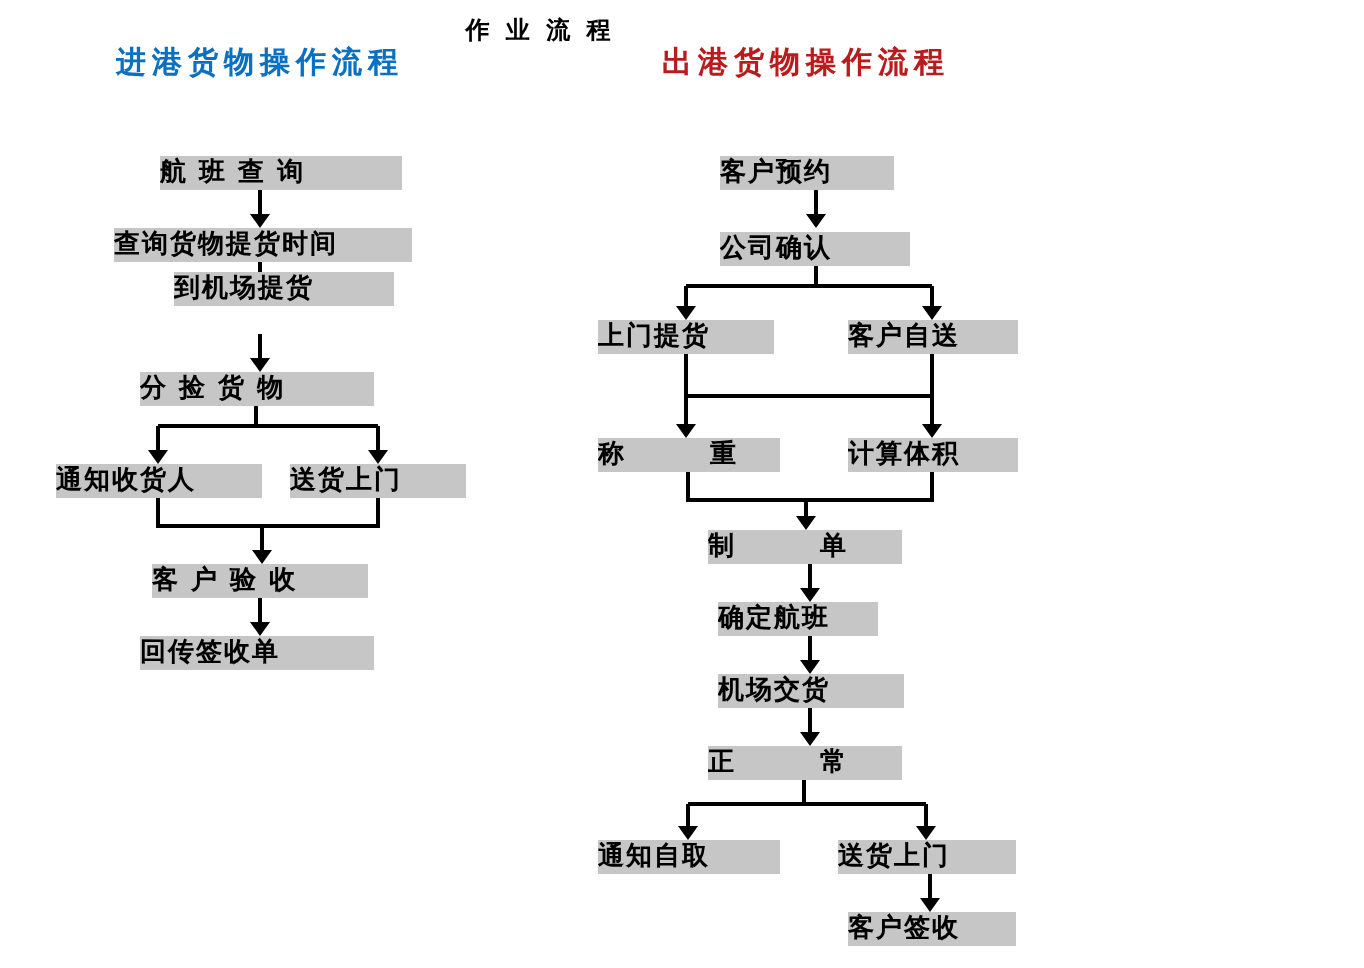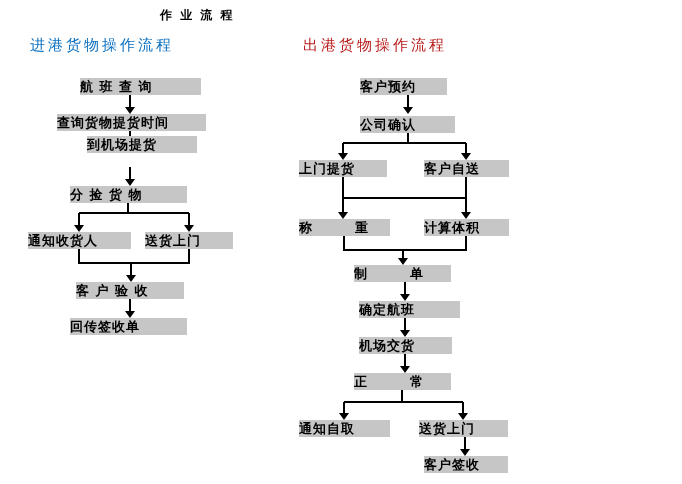--- a/index.html
+++ b/index.html
@@ -1,22 +1,22 @@
 <!DOCTYPE html>
 <html><head>
 <meta charset="utf-8">
 <style>
   * { margin:0; padding:0; box-sizing:border-box; }
   html,body { background:#ffffff; }
   body { font-family:"DejaVu Sans","Liberation Sans",sans-serif; }
   .canvas { position:relative; width:682px; height:484px; background:#ffffff; overflow:hidden; }
-  .page-title { position:absolute; left:160px; top:7px; width:220px; 
+  .page-title { position:absolute; left:160px; top:7px; width:220px; text-align:center;
                 font-size:12px; font-weight:bold; color:#000; letter-spacing:2px; white-space:pre; }
-  .flow-hdr { position:absolute; top:36px; width:200px; text-align:left;
-              font-size:15px; font-weight:normal; letter-spacing:3px; white-space:pre; }
+  .flow-hdr { position:absolute; top:22px; width:200px; text-align:center;
+              font-size:15px; font-weight:bold; letter-spacing:3px; white-space:pre; }
   .hdr-in  { left:30px;  color:#0b70c0; }
   .hdr-out { left:303px; color:#b91c1c; }
   .connectors { position:absolute; left:0; top:0; pointer-events:none; }
   .connectors line { stroke:#000; stroke-width:2; }
   .connectors polygon { fill:#000; stroke:none; }
   .node { position:absolute; height:17px; line-height:17px; background:#c6c6c6; color:#000;
           font-size:13px; font-weight:bold; text-align:left; letter-spacing:1px; white-space:pre;
           overflow:hidden; }
 </style>
 </head>
@@ -110,20 +110,20 @@
   <div class="node" style="left:76px;top:282px;width:108px">客 户 验 收</div>
   <div class="node" style="left:70px;top:318px;width:117px">回传签收单</div>
 
   <div class="node" style="left:360px;top:78px;width:87px">客户预约</div>
   <div class="node" style="left:360px;top:116px;width:95px">公司确认</div>
   <div class="node" style="left:299px;top:160px;width:88px">上门提货</div>
   <div class="node" style="left:424px;top:160px;width:85px">客户自送</div>
   <div class="node" style="left:299px;top:219px;width:91px">称　　　重</div>
   <div class="node" style="left:424px;top:219px;width:85px">计算体积</div>
   <div class="node" style="left:354px;top:265px;width:97px">制　　　单</div>
-  <div class="node" style="left:359px;top:301px;width:101px">确定航班</div>
+  <div class="node" style="left:359px;top:301px;width:80px">确定航班</div>
   <div class="node" style="left:359px;top:337px;width:93px">机场交货</div>
   <div class="node" style="left:354px;top:373px;width:97px">正　　　常</div>
   <div class="node" style="left:299px;top:420px;width:91px">通知自取</div>
   <div class="node" style="left:419px;top:420px;width:89px">送货上门</div>
   <div class="node" style="left:424px;top:456px;width:84px">客户签收</div>
 
 </div>
 
 </body></html>

